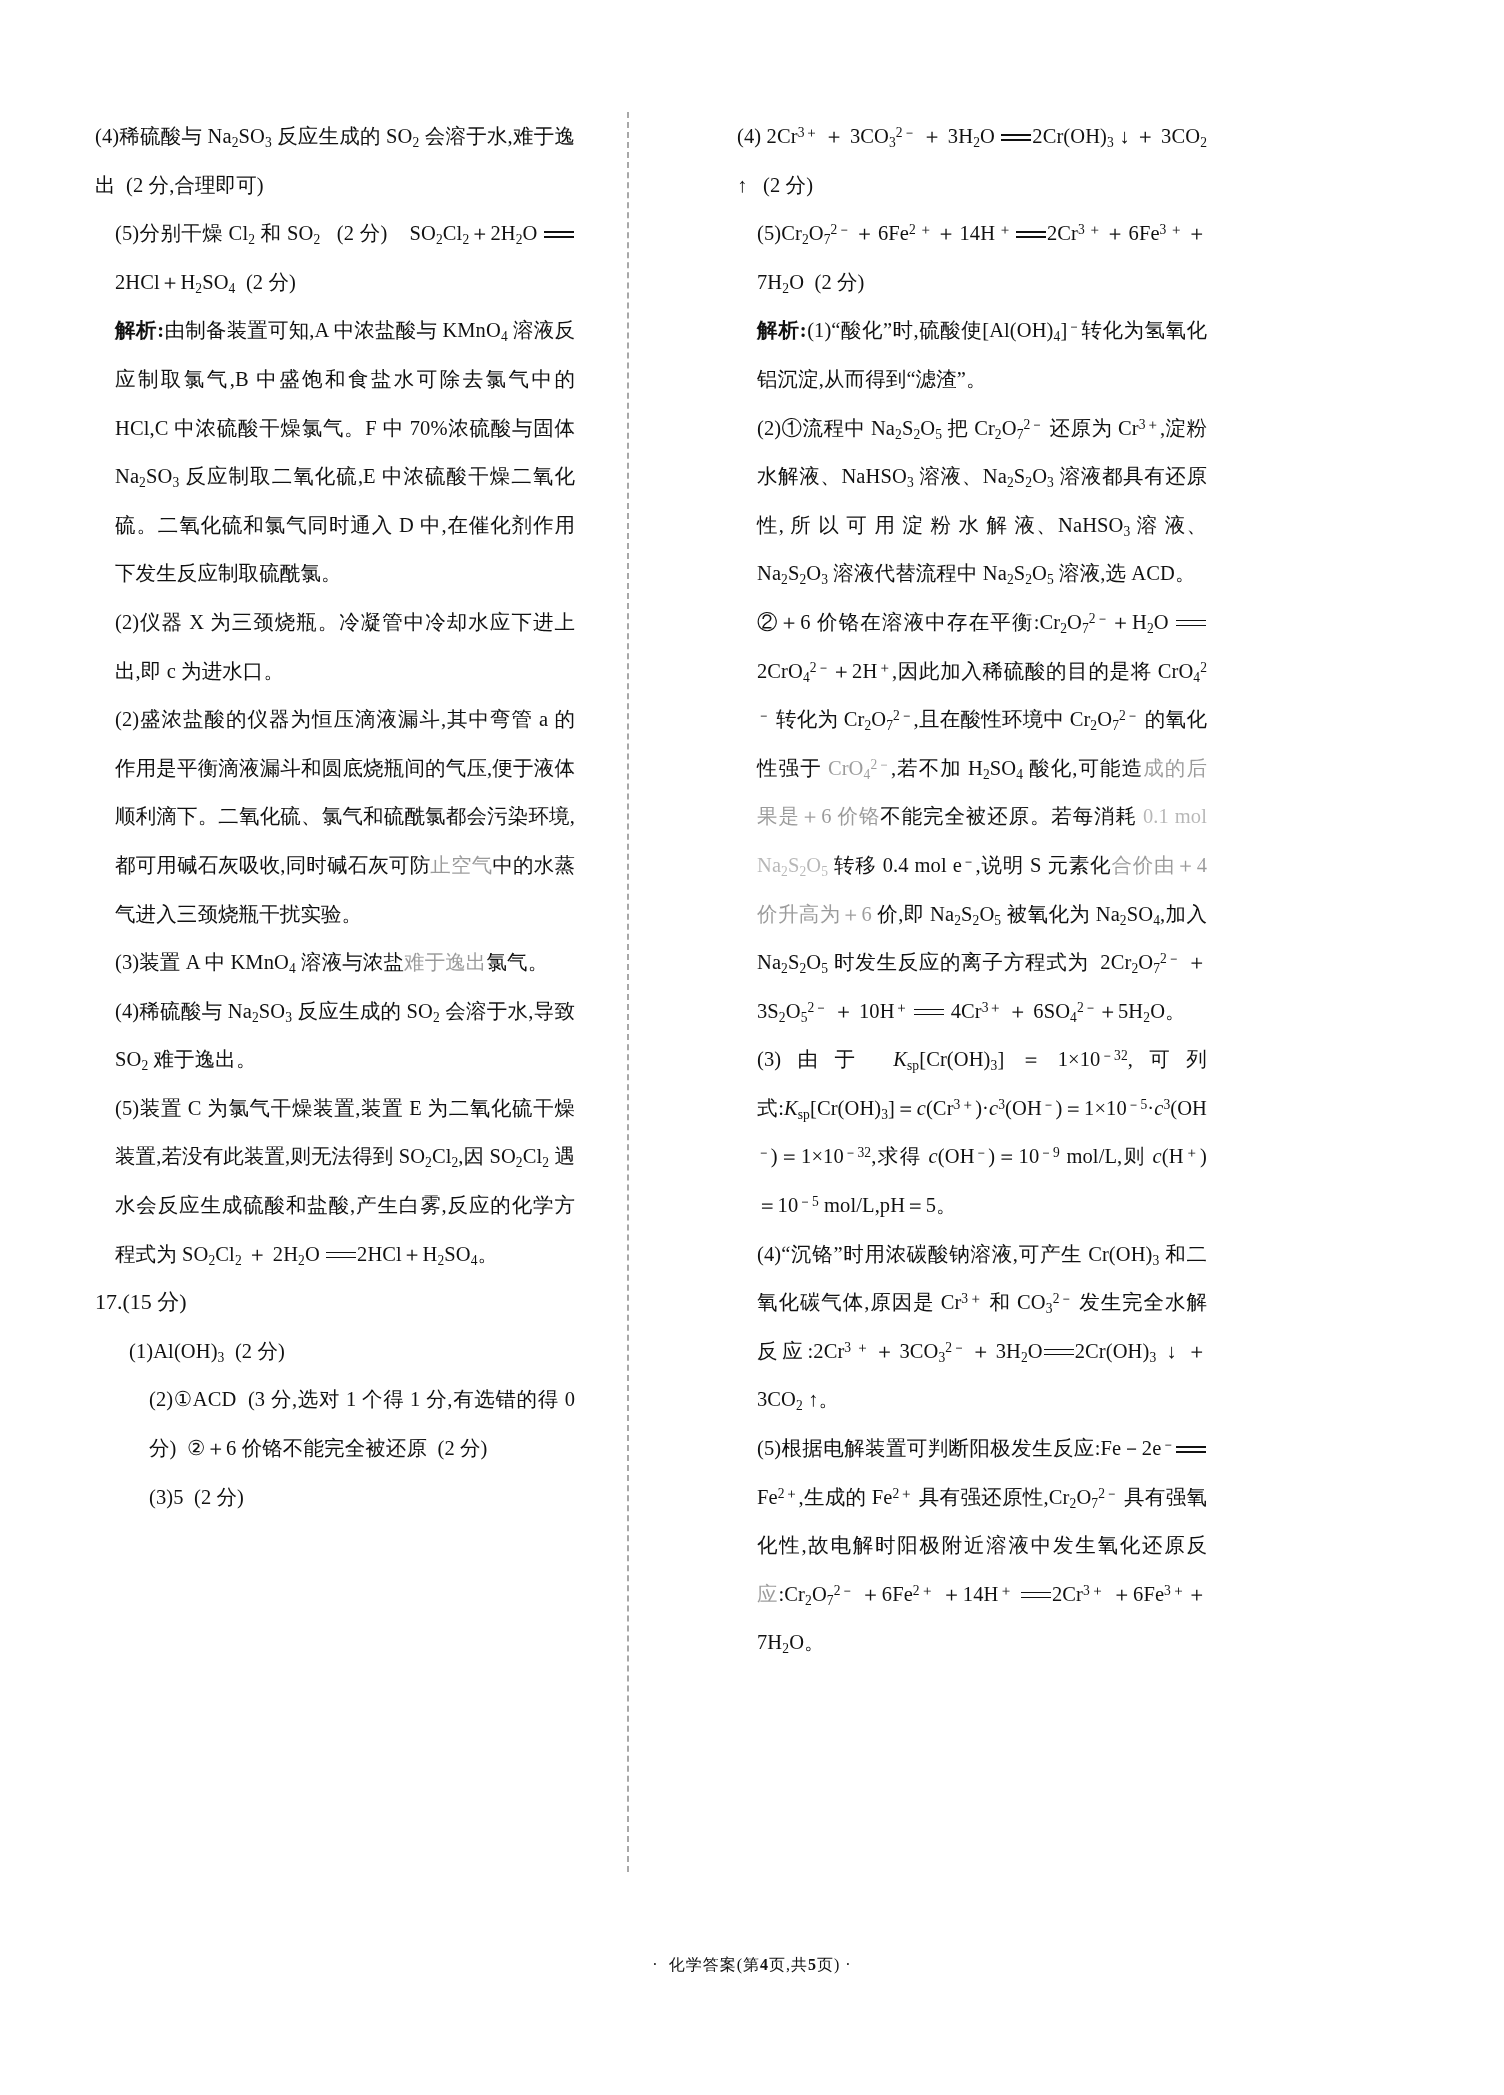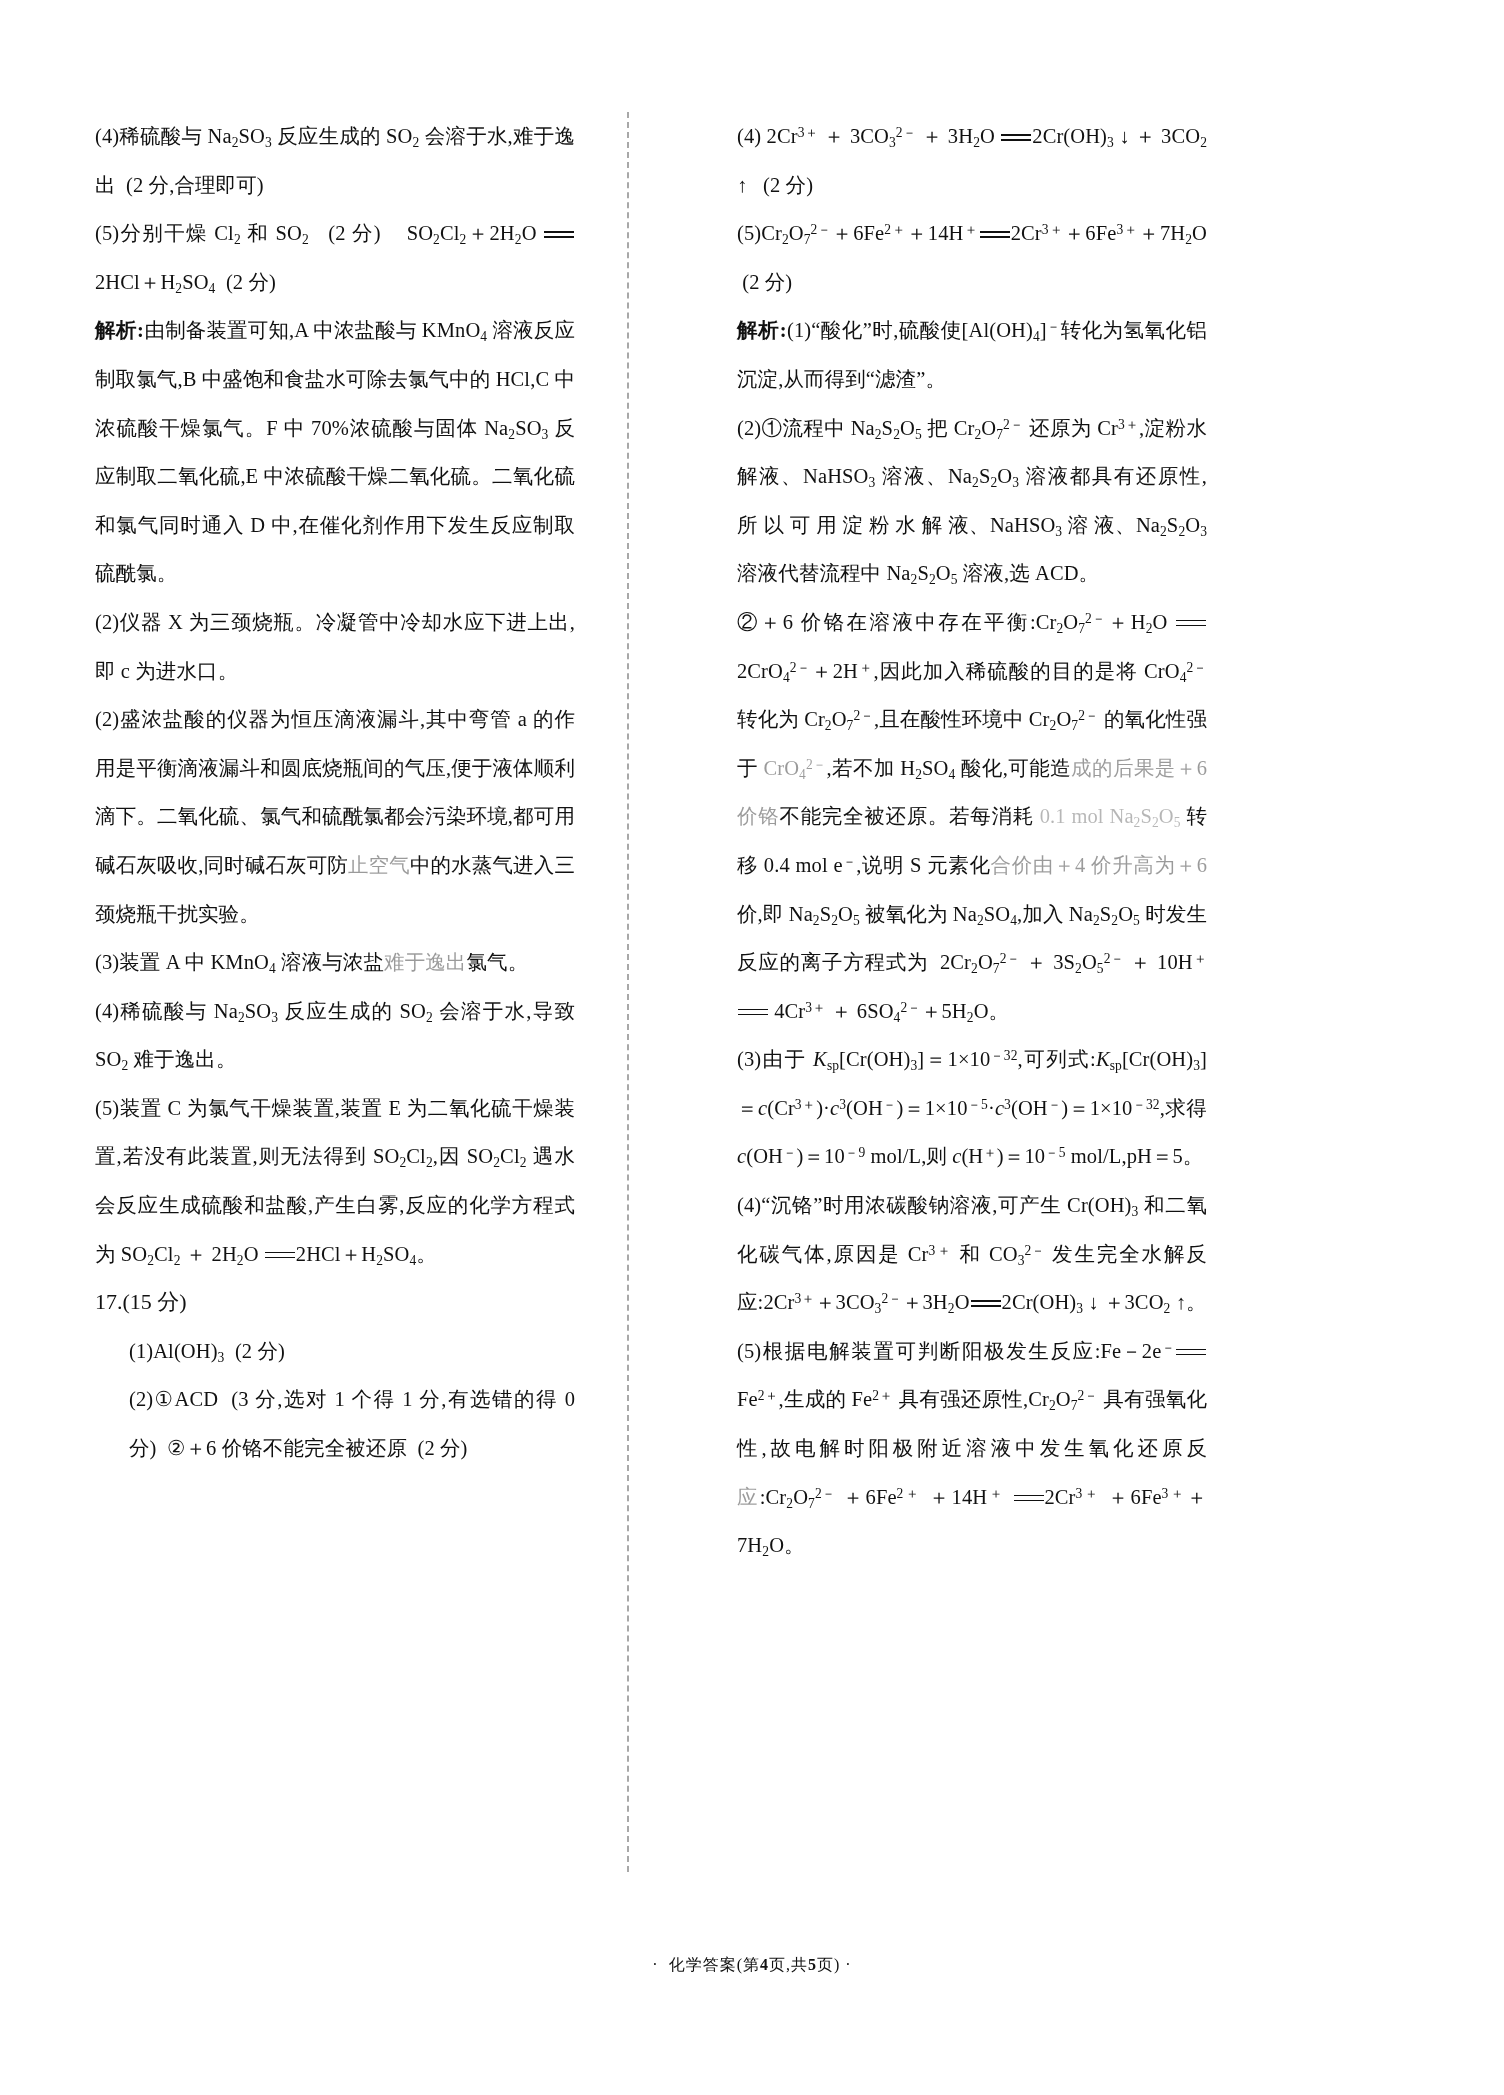--- a/index.html
+++ b/index.html
@@ -47,21 +47,21 @@
   }
   .blk {
     font-size: 20.5px;
     line-height: 48.6px;
     text-align: justify;
     text-justify: inter-ideograph;
     letter-spacing: 0.1px;
     margin: 0;
     padding: 0;
   }
-  .blk + .blk { margin-top: 0px; }
+  .blk + .blk { margin-top: 0px; margin-left: 20px; }
   .qnum {
     font-size: 22px;
     line-height: 48.6px;
     margin: 0;
     padding-left: 0;
   }
   .qbody { padding-left: 34px; }
   b.jx { font-weight: bold; letter-spacing: 0.5px; }
   sub { font-size: 0.66em; vertical-align: -0.28em; line-height: 0; }
   sup { font-size: 0.66em; vertical-align: 0.46em; line-height: 0; }
@@ -123,20 +123,21 @@
       <p class="blk">(5)装置 C 为氯气干燥装置,装置 E 为二氧化硫干燥装置,若没有此装置,则无法得到 SO<sub>2</sub>Cl<sub>2</sub>,因 SO<sub>2</sub>Cl<sub>2</sub> 遇水会反应生成硫酸和盐酸,产生白雾,反应的化学方程式为 SO<sub>2</sub>Cl<sub>2</sub> ＋ 2H<sub>2</sub>O <span class="dbar"></span>2HCl＋H<sub>2</sub>SO<sub>4</sub>。</p>
 
       <p class="qnum"><span>17.</span><span>(15 分)</span></p>
 
       <div class="qbody">
         <p class="blk">(1)Al(OH)<sub>3</sub> &nbsp;(2 分)</p>
 
         <p class="blk">(2)①ACD &nbsp;(3 分,选对 1 个得 1 分,有选错的得 0 分)&nbsp; ②＋6 价铬不能完全被还原 &nbsp;(2 分)</p>
 
 
+        <p class="blk">(3)5 &nbsp;(2 分)</p>
       </div>
 
     </div>
 
     <div class="divider"></div>
 
     <div class="col col-right">
 
       <p class="blk">(4) 2Cr<sup>3＋</sup> ＋ 3CO<sub>3</sub><sup>2－</sup> ＋ 3H<sub>2</sub>O <span class="dbar"></span>2Cr(OH)<sub>3</sub> ↓ ＋ 3CO<sub>2</sub> ↑ &nbsp;&nbsp;(2 分)</p>
 

